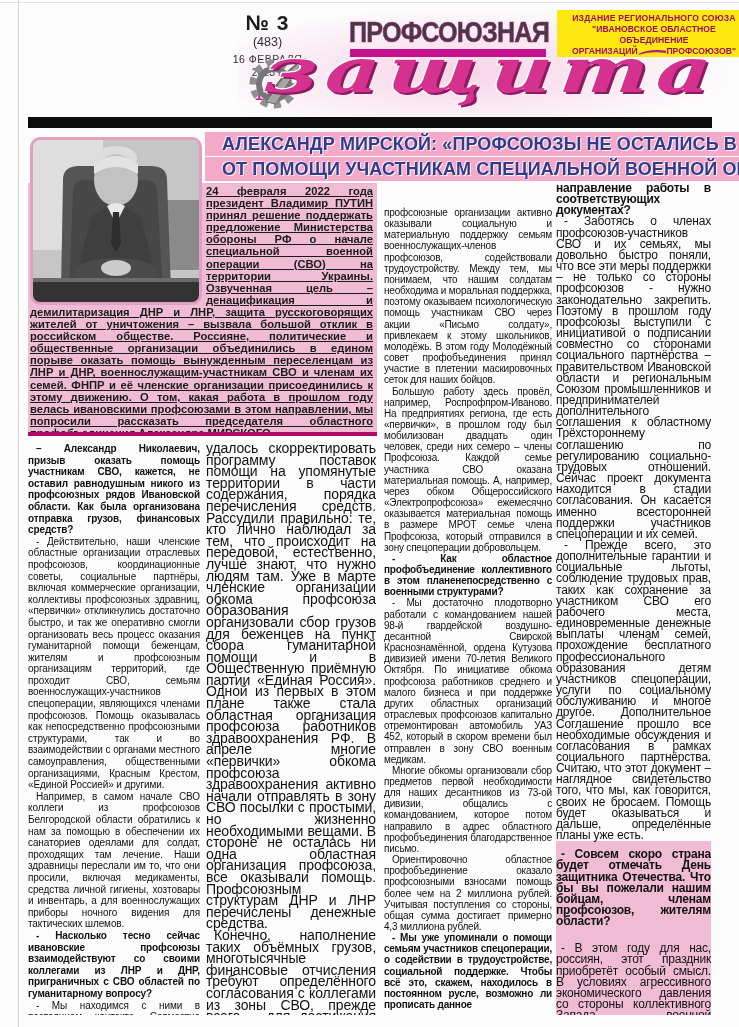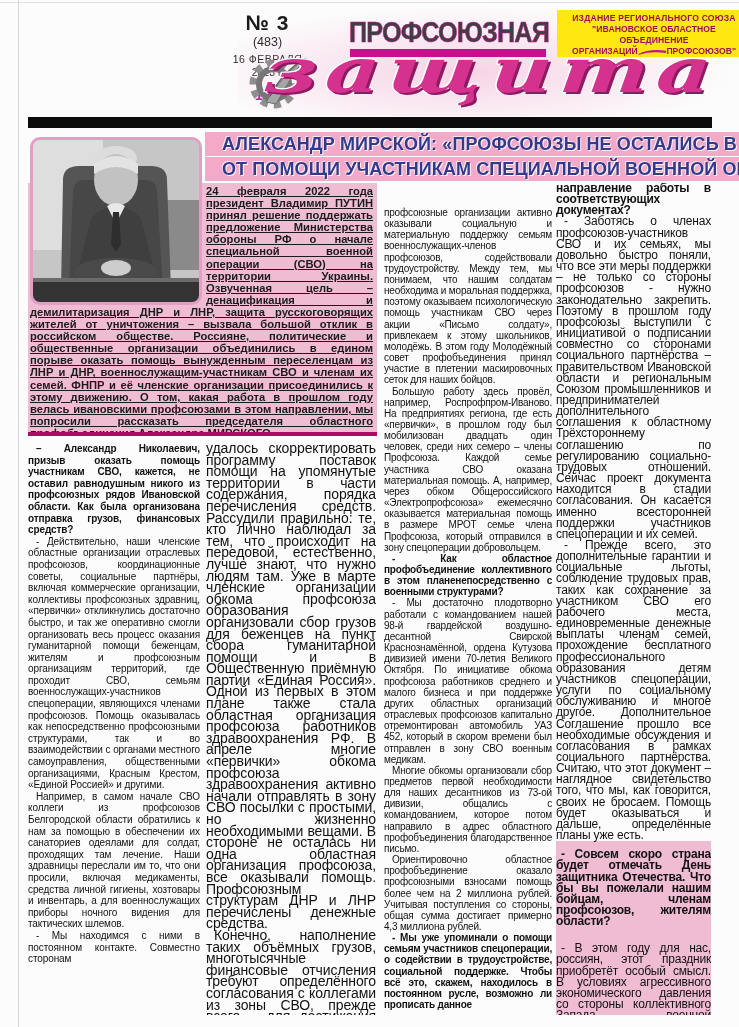--- a/index.html
+++ b/index.html
@@ -164,20 +164,21 @@
 
   <div class="lead-box">
     <div class="lead-spacer"></div>
     <div class="lead-text">24 февраля 2022 года президент Владимир ПУТИН принял решение поддержать предложение Министерства обороны РФ о начале специальной военной операции (СВО) на территории Украины. Озвученная цель – денацификация и демилитаризация ДНР и ЛНР, защита русскоговорящих жителей от уничтожения – вызвала большой отклик в российском обществе. Россияне, политические и общественные организации объединились в едином порыве оказать помощь вынужденным переселенцам из ЛНР и ДНР, военнослужащим-участникам СВО и членам их семей. ФНПР и её членские организации присоединились к этому движению. О том, какая работа в прошлом году велась ивановскими профсоюзами в этом направлении, мы попросили рассказать председателя областного профобъединения Александра МИРСКОГО.</div>
   </div>
 
   <div class="col col-1">
       <p class="para q">– Александр Николаевич, призыв оказать помощь участникам СВО, кажется, не оставил равнодушным никого из профсоюзных рядов Ивановской области. Как была организована отправка грузов, финансовых средств?</p>
       <p class="para a">- Действительно, наши членские областные организации отраслевых профсоюзов, координационные советы, социальные партнёры, включая коммерческие организации, коллективы профсоюзных здравниц, «первички» откликнулись достаточно быстро, и так же оперативно смогли организовать весь процесс оказания гуманитарной помощи беженцам, жителям и профсоюзным организациям территорий, где проходит СВО, семьям военнослужащих-участников спецоперации, являющихся членами профсоюзов. Помощь оказывалась как непосредственно профсоюзными структурами, так и во взаимодействии с органами местного самоуправления, общественными организациями, Красным Крестом, «Единой Россией» и другими.</p>
       <p class="para a">Например, в самом начале СВО коллеги из профсоюзов Белгородской области обратились к нам за помощью в обеспечении их санаториев одеялами для солдат, проходящих там лечение. Наши здравницы переслали им то, что они просили, включая медикаменты, средства личной гигиены, хозтовары и инвентарь, а для военнослужащих приборы ночного видения для тактических шлемов.</p>
+      <p class="para q">- Насколько тесно сейчас ивановские профсоюзы взаимодействуют со своими коллегами из ЛНР и ДНР, приграничных с СВО областей по гуманитарному вопросу?</p>
       <p class="para a">- Мы находимся с ними в постоянном контакте. Совместно сторонам</p>
     </div>
   <div class="col col-2">
       <p class="para cont">удалось скорректировать программу поставок помощи на упомянутые территории в части содержания, порядка перечисления средств. Рассудили правильно: те, кто лично наблюдал за тем, что происходит на передовой, естественно, лучше знают, что нужно людям там. Уже в марте членские организации обкома профсоюза образования организовали сбор грузов для беженцев на пункт сбора гуманитарной помощи и в Общественную приёмную партии «Единая Россия». Одной из первых в этом плане также стала областная организация профсоюза работников здравоохранения РФ. В апреле многие «первички» обкома профсоюза здравоохранения активно начали отправлять в зону СВО посылки с простыми, но жизненно необходимыми вещами. В стороне не осталась ни одна областная организация профсоюза, все оказывали помощь. Профсоюзным структурам ДНР и ЛНР перечислены денежные средства.</p>
       <p class="para a">Конечно, наполнение таких объёмных грузов, многотысячные финансовые отчисления требуют определённого согласования с коллегами из зоны СВО, прежде всего – для достижения максимальной эффективности, пользы оказываемой помощи. Было отослано очень много дорогостоящей техники – бензо- и дизельгенераторы, печки, тепловые пушки, медицинское, инженерное оборудование и другое.</p>
       <p class="para q">- Вы упомянули о помощи семьям мобилизованных членов профсоюзов. То есть, и здесь профсоюзы пытаются позаботиться о людях, состоящих в ваших рядах?</p>
       <p class="para a">- Безусловно, в нынешних условиях областное профобъединение пытается помогать и своим членам. В прошлом году обкомы и первичные</p>
     </div>
   <div class="col col-3">
       <p class="para cont">профсоюзные организации активно оказывали социальную и материальную поддержку семьям военнослужащих-членов профсоюзов, содействовали трудоустройству. Между тем, мы понимаем, что нашим солдатам необходима и моральная поддержка, поэтому оказываем психологическую помощь участникам СВО через акции «Письмо солдату», привлекаем к этому школьников, молодёжь. В этом году Молодёжный совет профобъединения принял участие в плетении маскировочных сеток для наших бойцов.</p>

